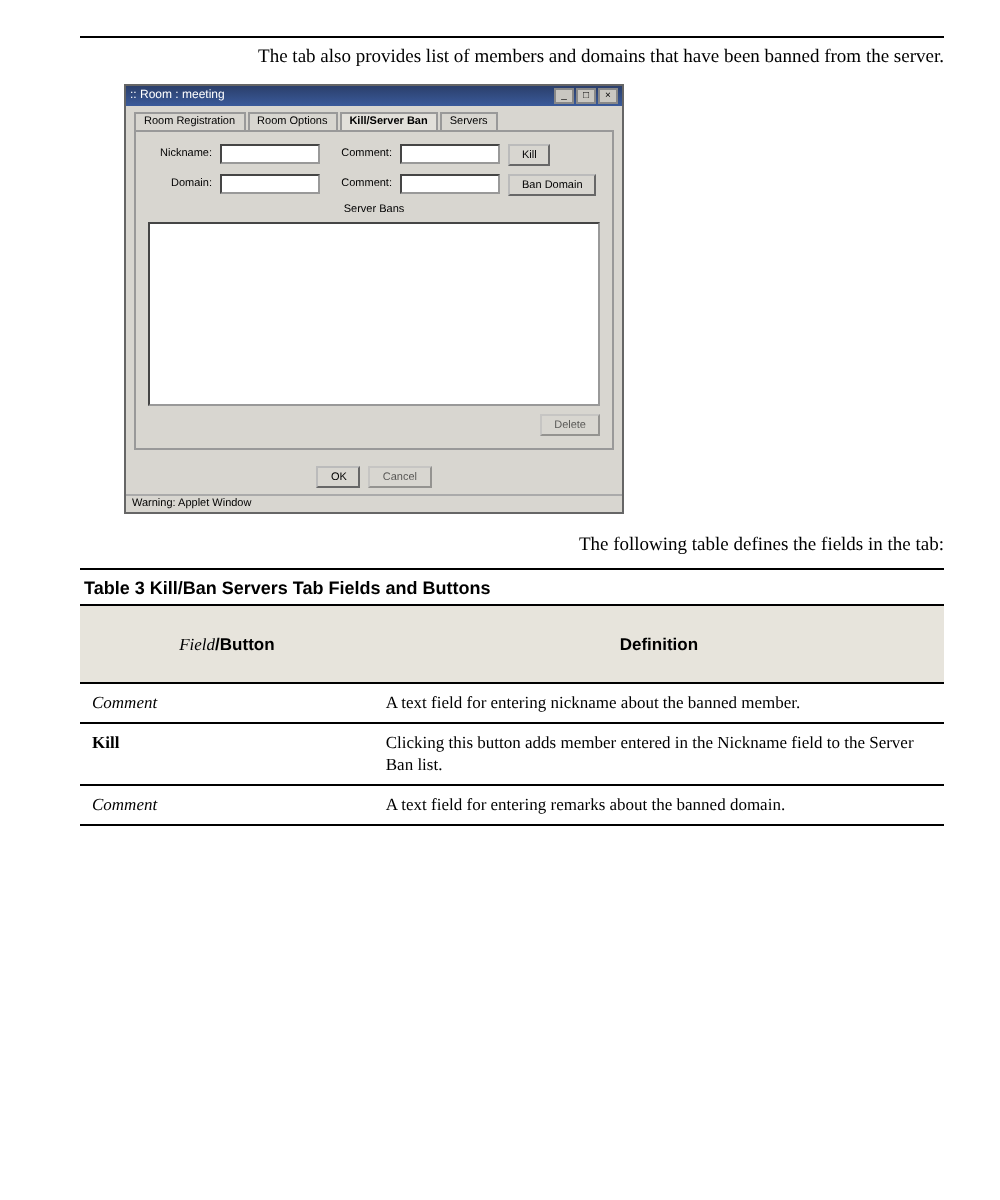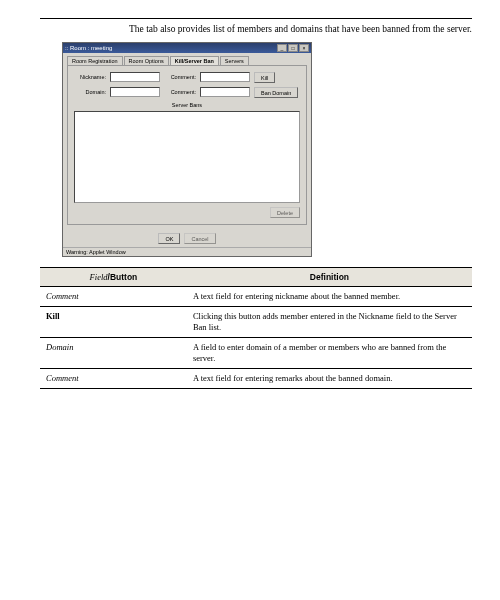--- a/index.html
+++ b/index.html
@@ -154,21 +154,21 @@
   }
   table.fields {
     border-collapse: collapse;
     width: 100%;
     font-size: 8.5px;
   }
   table.fields th {
     background: #e7e4dc;
     border-top: 1px solid #000;
     border-bottom: 1px solid #000;
-    padding: 4px 6px;
+    padding: 14px 6px;
     font-family: Arial, Helvetica, sans-serif;
     font-weight: bold;
     font-size: 8.5px;
   }
   table.fields th .ital { font-style: italic; font-family: Georgia, serif; font-weight: normal;}
   table.fields td {
     border-bottom: 0.5px solid #000;
     padding: 4px 6px;
     vertical-align: top;
     line-height: 1.3;
@@ -222,42 +222,40 @@
         </div>
       </div>
       <div class="bottom-btns">
         <div class="fbtn">OK</div>
         <div class="fbtn" style="opacity:.6">Cancel</div>
       </div>
       <div class="statusbar">Warning: Applet Window</div>
     </div>
   </div>
 
-
+  <p class="bodytext">The following table defines the fields in the tab:</p>
+
+  <div class="table-caption">Table 3  Kill/Ban Servers Tab Fields and Buttons</div>
   <table class="fields">
     <thead>
       <tr>
         <th>
           <span class="ital">Field</span><span>/</span><span>Button</span>
         </th>
         <th>Definition</th>
       </tr>
     </thead>
     <tbody id="tbody">
         <tr>
           <td class="fieldname">Comment</td>
           <td>A text field for entering nickname about the banned member.</td>
         </tr>
         <tr>
           <td class="fieldname bold">Kill</td>
           <td>Clicking this button adds member entered in the Nickname field to the Server Ban list.</td>
         </tr>
         <tr>
-          <td class="fieldname">Domain</td>
-          <td>A field to enter domain of a member or members who are banned from the server.</td>
-        </tr>
-        <tr>
           <td class="fieldname">Comment</td>
           <td>A text field for entering remarks about the banned domain.</td>
         </tr>
       </tbody>
   </table>
 </div>
 
 </body></html>

